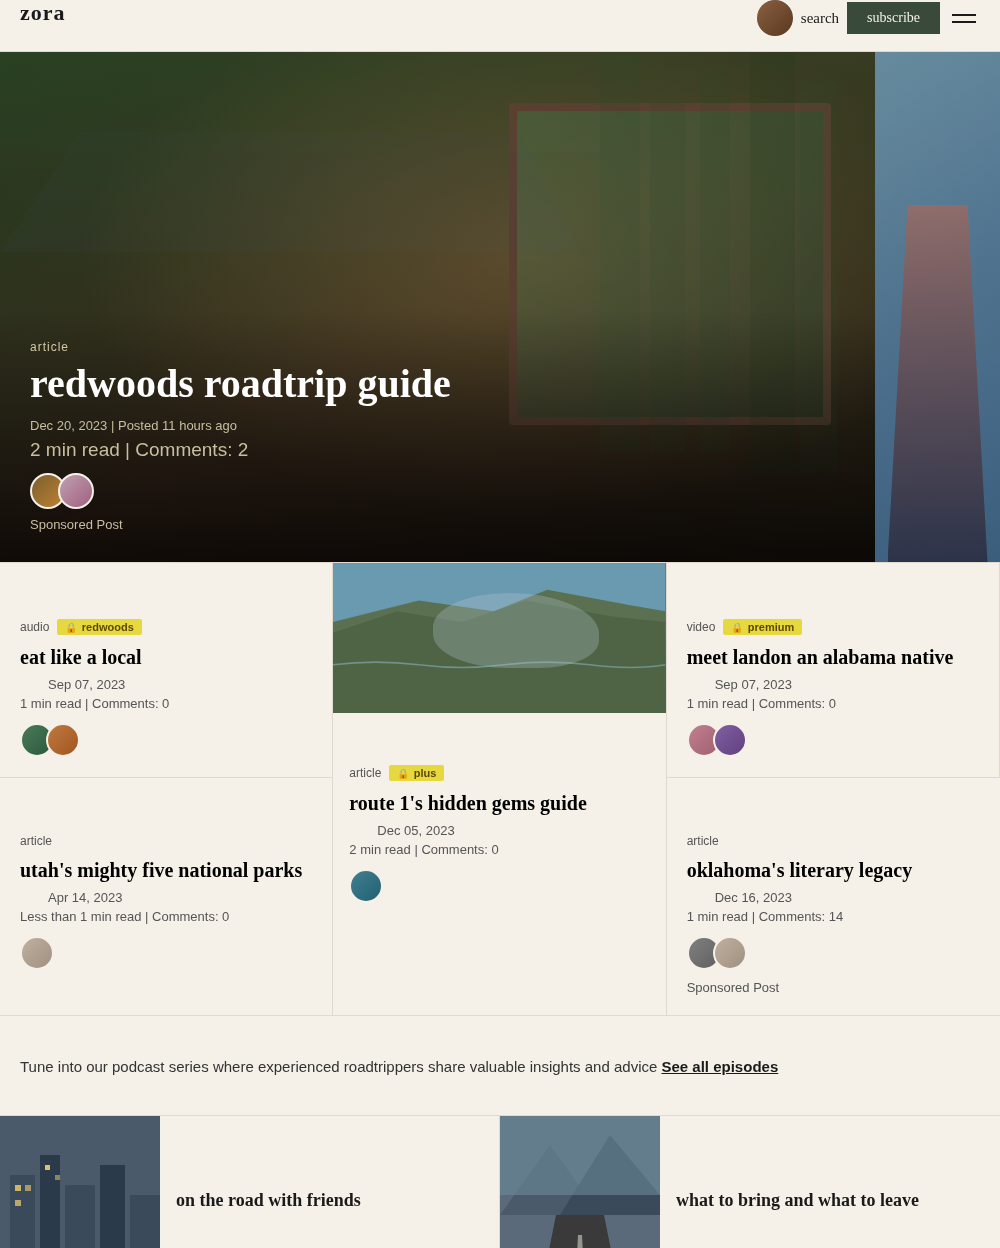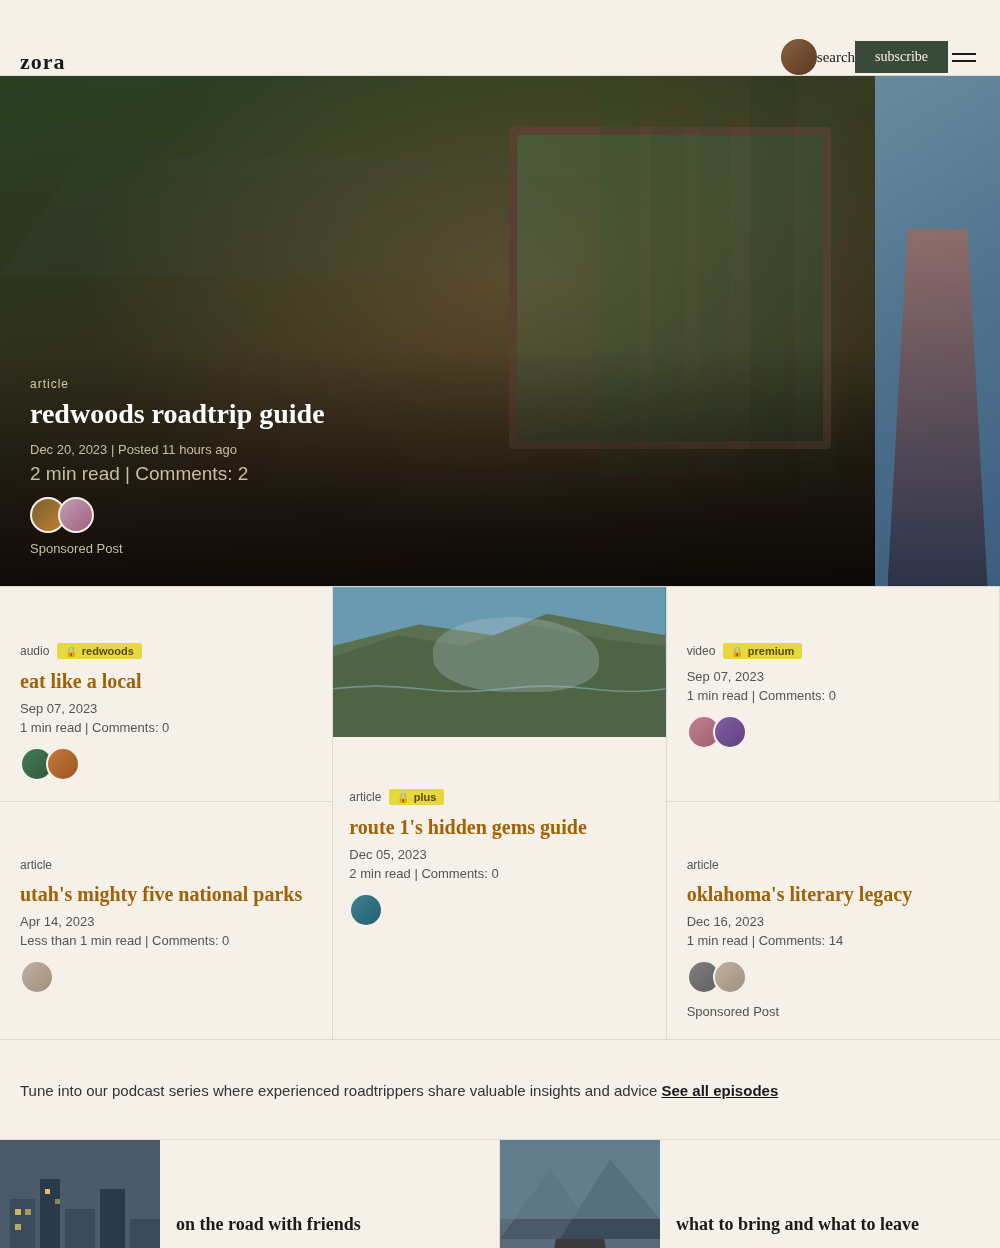--- a/index.html
+++ b/index.html
@@ -5,37 +5,37 @@
     * { box-sizing: border-box; margin: 0; padding: 0; }
     body {
       font-family: Georgia, 'Times New Roman', serif;
       background: #f5f0e8;
       color: #1a1a1a;
     }
 
     
     .header {
       display: flex;
-      align-items: flex-end;
+      align-items: flex-start;
       justify-content: space-between;
       padding: 0 20px;
-      height: 76px;
+      height: 52px;
       background: #f5f0e8;
       border-bottom: 1px solid #e0dace;
     }
     .header-logo {
       font-size: 22px;
       font-weight: bold;
       letter-spacing: 1px;
       font-family: Georgia, serif;
     }
     .header-right {
       display: flex;
       align-items: center;
-      gap: 0;
+      gap: 8px;
     }
     .avatar-circle {
       width: 36px;
       height: 36px;
       border-radius: 50%;
       overflow: hidden;
       background: #888;
     }
     .avatar-img {
       width: 100%;
@@ -117,21 +117,21 @@
       background: linear-gradient(to top, rgba(0,0,0,0.7) 0%, transparent 100%);
     }
     .hero-tag {
       font-size: 12px;
       color: #d4c8a8;
       letter-spacing: 1px;
       margin-bottom: 8px;
       font-family: Arial, sans-serif;
     }
     .hero-title {
-      font-size: 28px;
+      font-size: 40px;
       font-weight: bold;
       color: #ffffff;
       line-height: 1.1;
       margin-bottom: 12px;
       font-family: Georgia, serif;
     }
     .hero-meta {
       font-size: 13px;
       color: #c8bea0;
       margin-bottom: 6px;
@@ -245,30 +245,31 @@
     .badge-plus {
       background: #e8d840;
       color: #5a4a00;
     }
     .lock-icon {
       font-size: 10px;
     }
     .card-title {
       font-size: 20px;
       font-weight: bold;
-      color: #a16207;
+      color: #000000;
       line-height: 1.2;
       margin-bottom: 8px;
       font-family: Georgia, serif;
     }
     .card-date {
       font-size: 13px;
       color: #555;
       margin-bottom: 4px;
       font-family: Arial, sans-serif;
+      margin-left: 28px;
     }
     .card-meta {
       font-size: 13px;
       color: #555;
       margin-bottom: 12px;
       font-family: Arial, sans-serif;
     }
     .card-avatars {
       display: flex;
       align-items: center;
@@ -531,20 +532,21 @@
   </div>
 
   <div class="card">
     <div class="card-tag-row">
       <span class="card-tag">video</span>
       <span class="badge badge-premium">
         <span class="lock-icon">🔒</span>
         <span>premium</span>
       </span>
     </div>
+    <h2 class="card-title">meet landon an alabama native</h2>
     <div class="card-date">Sep 07, 2023</div>
     <div class="card-meta">
       <span>1 min read</span>
       <span> | </span>
       <span>Comments: 0</span>
     </div>
     <div class="card-avatars">
       <div class="card-avatar av-pink"></div>
       <div class="card-avatar av-purple"></div>
     </div>

